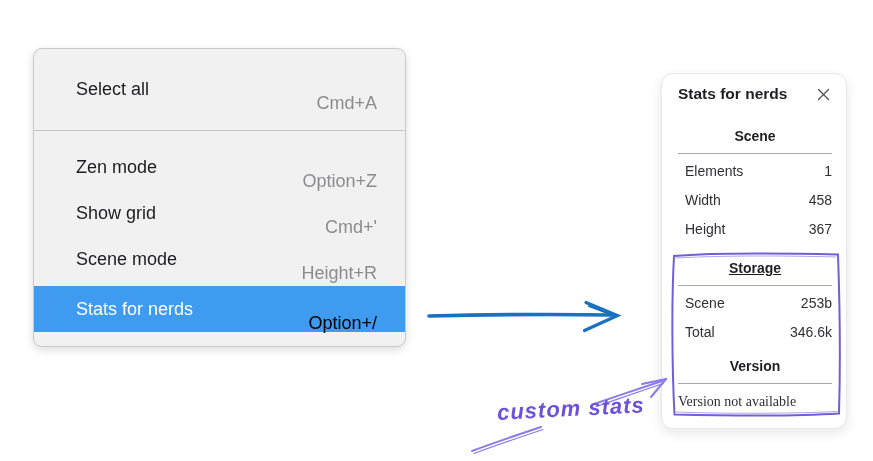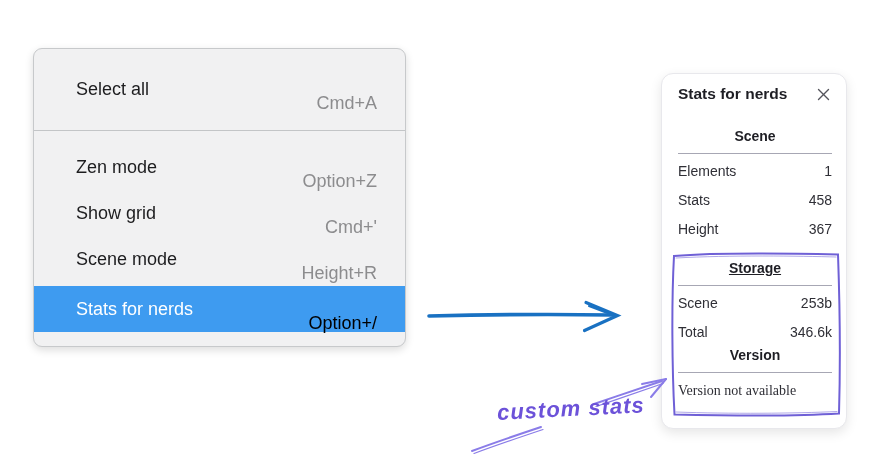--- a/index.html
+++ b/index.html
@@ -81,31 +81,32 @@
     padding:0;
   }
   .section-heading{
     text-align:center;
     font-weight:bold;
     font-size:14px;
     color:#1e1e24;
   }
   .heading-scene{margin-top:25px;}
   .heading-storage{margin-top:16px;text-decoration:underline;}
-  .heading-version{margin-top:0;}
+  .heading-version{margin-top:11px;}
   .panel-divider{
     height:0;
     border-top:1px solid #a7a7b4;
     margin-top:9px;
     margin-bottom:3px;
   }
   .stat-row{
     display:flex;
     justify-content:space-between;
     line-height:29px;
+    margin-left:7px;
   }
   .version-note{line-height:29px;font-family:Liberation Serif, serif;}
 
   
   .overlay{
     position:absolute;
     left:0; top:0;
     width:873px; height:461px;
     pointer-events:none;
   }
@@ -162,21 +163,21 @@
     </button>
   </div>
 
   <div class="section-heading heading-scene">Scene</div>
   <div class="panel-divider"></div>
   <div class="stat-row">
     <span>Elements</span>
     <span>1</span>
   </div>
   <div class="stat-row">
-    <span>Stats</span>
+    <span>Width</span>
     <span>458</span>
   </div>
   <div class="stat-row">
     <span>Height</span>
     <span>367</span>
   </div>
 
   <div class="section-heading heading-storage">Storage</div>
   <div class="panel-divider"></div>
   <div class="stat-row">

